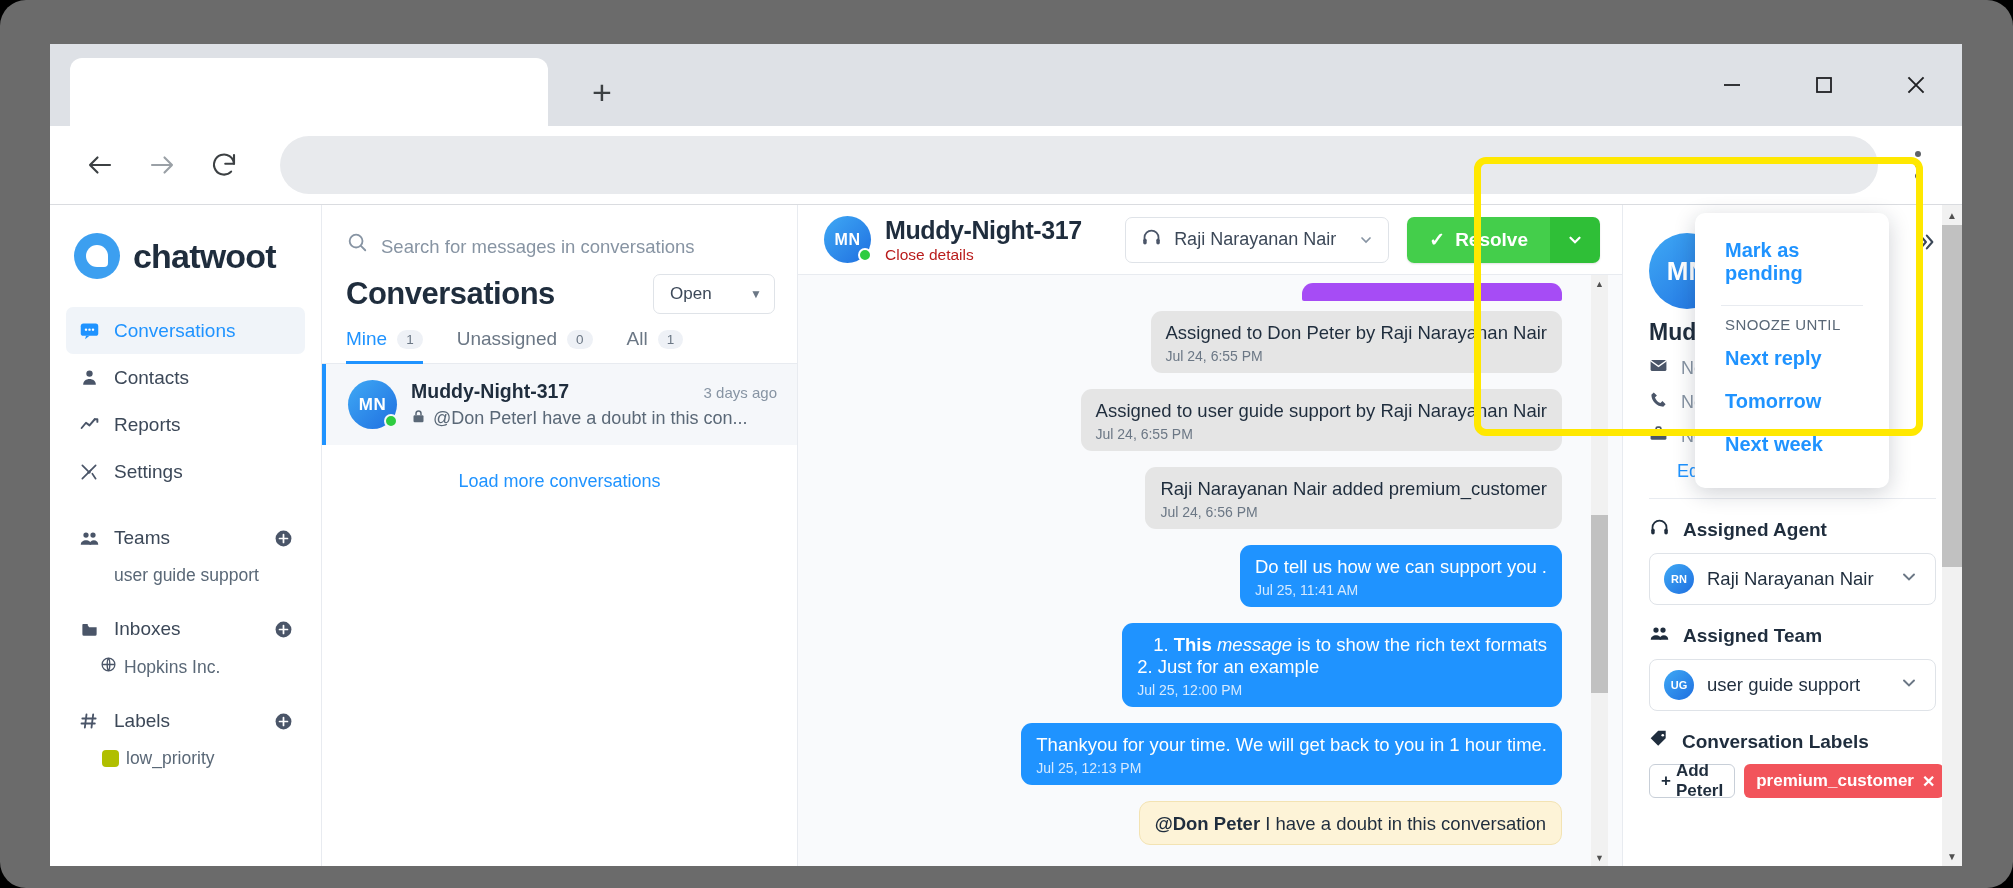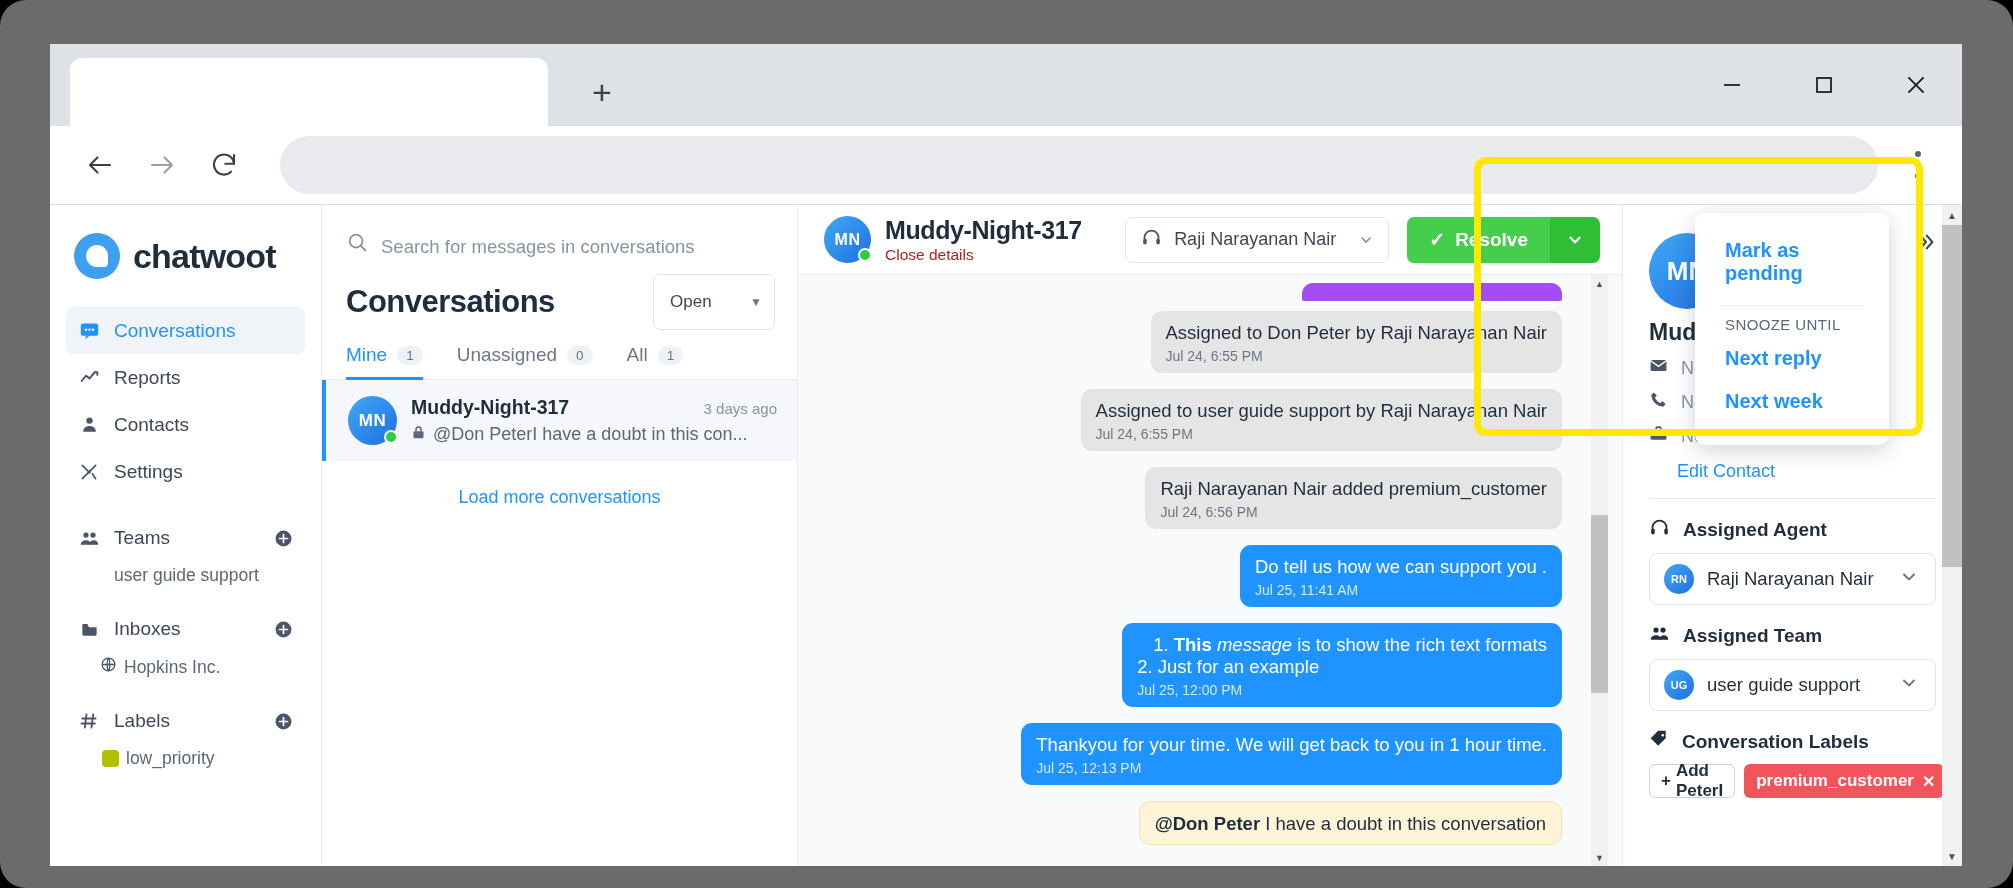--- a/index.html
+++ b/index.html
@@ -101,21 +101,21 @@
   
   .convlist { width: 476px; border-right: 1px solid #e8ebf0; flex: none; background: #fff; }
   .searchrow {
     display: flex; align-items: flex-end; gap: 13px;
     padding: 26px 24px 12px 24px; color: #8794a3; font-size: 18.5px; cursor: text;
   }
   .convhead { display: flex; align-items: center; padding: 4px 22px 0 24px; }
   .convtitle { font-size: 31px; font-weight: 700; color: #1f2d3d; letter-spacing: -0.5px; }
   .statusbtn {
     margin-left: auto; border: 1px solid #dfe3e8; border-radius: 7px;
-    height: 56px; min-width: 122px; display: flex; align-items: center;
+    height: 40px; min-width: 122px; display: flex; align-items: center;
     justify-content: space-between; padding: 0 12px 0 16px;
     font-size: 17px; color: #3c4858; cursor: pointer; background:#fff;
   }
   .statusbtn .caret { color:#6b7785; font-size: 12px; }
   .tabs { display: flex; gap: 34px; padding: 14px 24px 0 24px; border-bottom: 1px solid #e8ebf0; }
   .tabitem {
     display: flex; align-items: center; gap: 10px; padding-bottom: 11px;
     font-size: 19px; color: #6b7785; cursor: pointer; border-bottom: 3px solid transparent;
     margin-bottom: -1px;
   }
@@ -345,35 +345,35 @@
                   <circle cx="8" cy="11" r="1.4" fill="#fff"></circle>
                   <circle cx="12" cy="11" r="1.4" fill="#fff"></circle>
                   <circle cx="16" cy="11" r="1.4" fill="#fff"></circle>
                   <path d="M8 18l-1 4 5-4z" fill="#1f93ff"></path>
                 </svg>
             </span>
             <span>Conversations</span>
           </div>
           <div class="nav-item">
             <span class="nav-ico">
+              <svg width="19" height="19" viewBox="0 0 24 24" fill="#4a5568">
+                  <circle cx="12" cy="7" r="4"></circle>
+                  <path d="M4 21c0-4.4 3.6-7 8-7s8 2.6 8 7z"></path>
+                </svg>
+            </span>
+            <span>Contacts</span>
+          </div>
+          <div class="nav-item">
+            <span class="nav-ico">
               <svg width="21" height="21" viewBox="0 0 24 24" fill="none" stroke="#4a5568" stroke-width="2.2" stroke-linecap="round" stroke-linejoin="round">
                   <path d="M3 16l5-6 4 3 6-7"></path>
                   <path d="M18 6h3v3"></path>
                 </svg>
             </span>
             <span>Reports</span>
-          </div>
-          <div class="nav-item">
-            <span class="nav-ico">
-              <svg width="19" height="19" viewBox="0 0 24 24" fill="#4a5568">
-                  <circle cx="12" cy="7" r="4"></circle>
-                  <path d="M4 21c0-4.4 3.6-7 8-7s8 2.6 8 7z"></path>
-                </svg>
-            </span>
-            <span>Contacts</span>
           </div>
           <div class="nav-item">
             <span class="nav-ico">
               <svg width="20" height="20" viewBox="0 0 24 24" fill="none" stroke="#4a5568" stroke-width="2" stroke-linecap="round">
                   <path d="M4 20L14 10"></path>
                   <path d="M20 4l-6 6"></path>
                   <path d="M4 4l6 6"></path>
                   <path d="M16 14l4 6"></path>
                   <circle cx="12" cy="12" r="1.2" fill="#4a5568"></circle>
                 </svg>
@@ -742,19 +742,20 @@
           <div class="ar">▼</div>
         </div>
       </div>
     </div>
 
     <div class="snooze" style="left:1645px; top:169px; width:194px;">
       <div class="snooze-item">Mark as pending</div>
       <div class="snooze-sep"></div>
       <div class="snooze-label">SNOOZE UNTIL</div>
       <div class="snooze-item">Next reply</div>
+      <div class="snooze-item">Tomorrow</div>
       <div class="snooze-item">Next week</div>
     </div>
 
   </div>
 
   <div class="highlight" style="left:1474px; top:157px; width:449px; height:279px;"></div>
 </div>
 
 </body></html>

